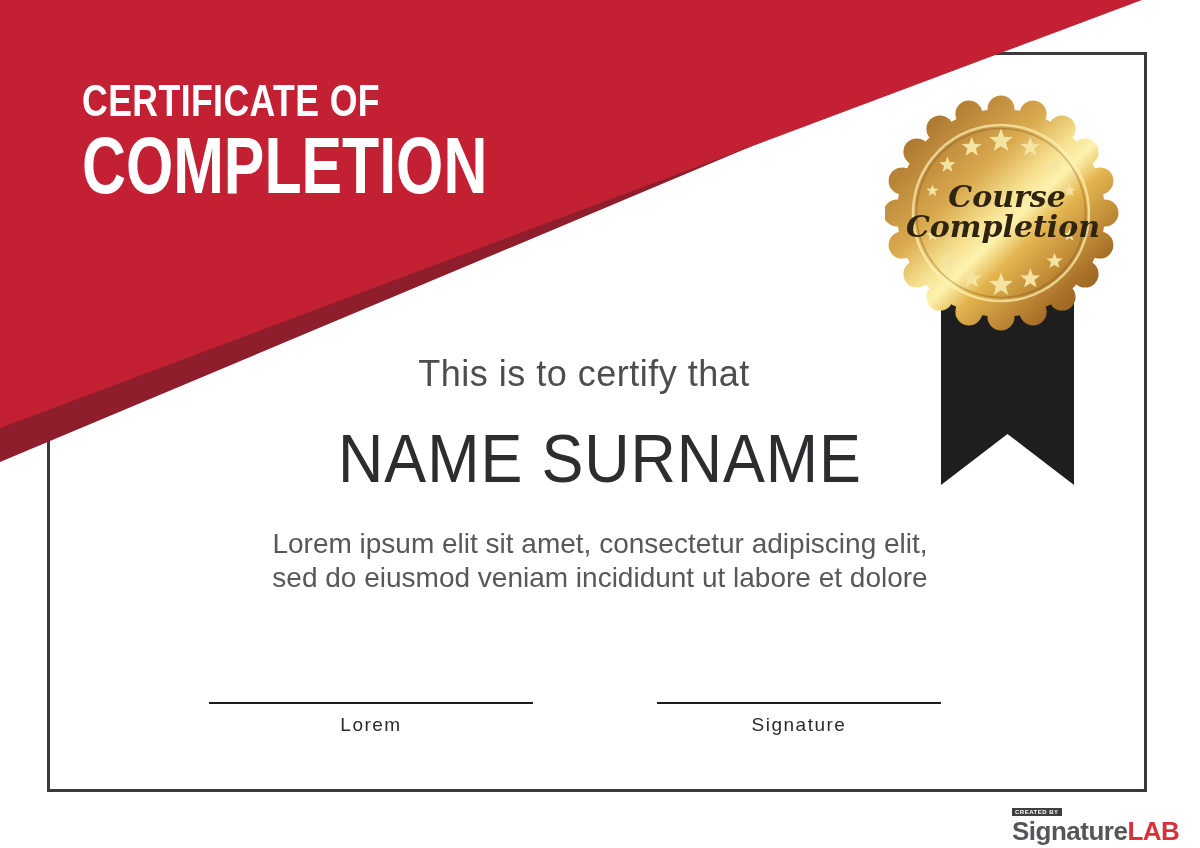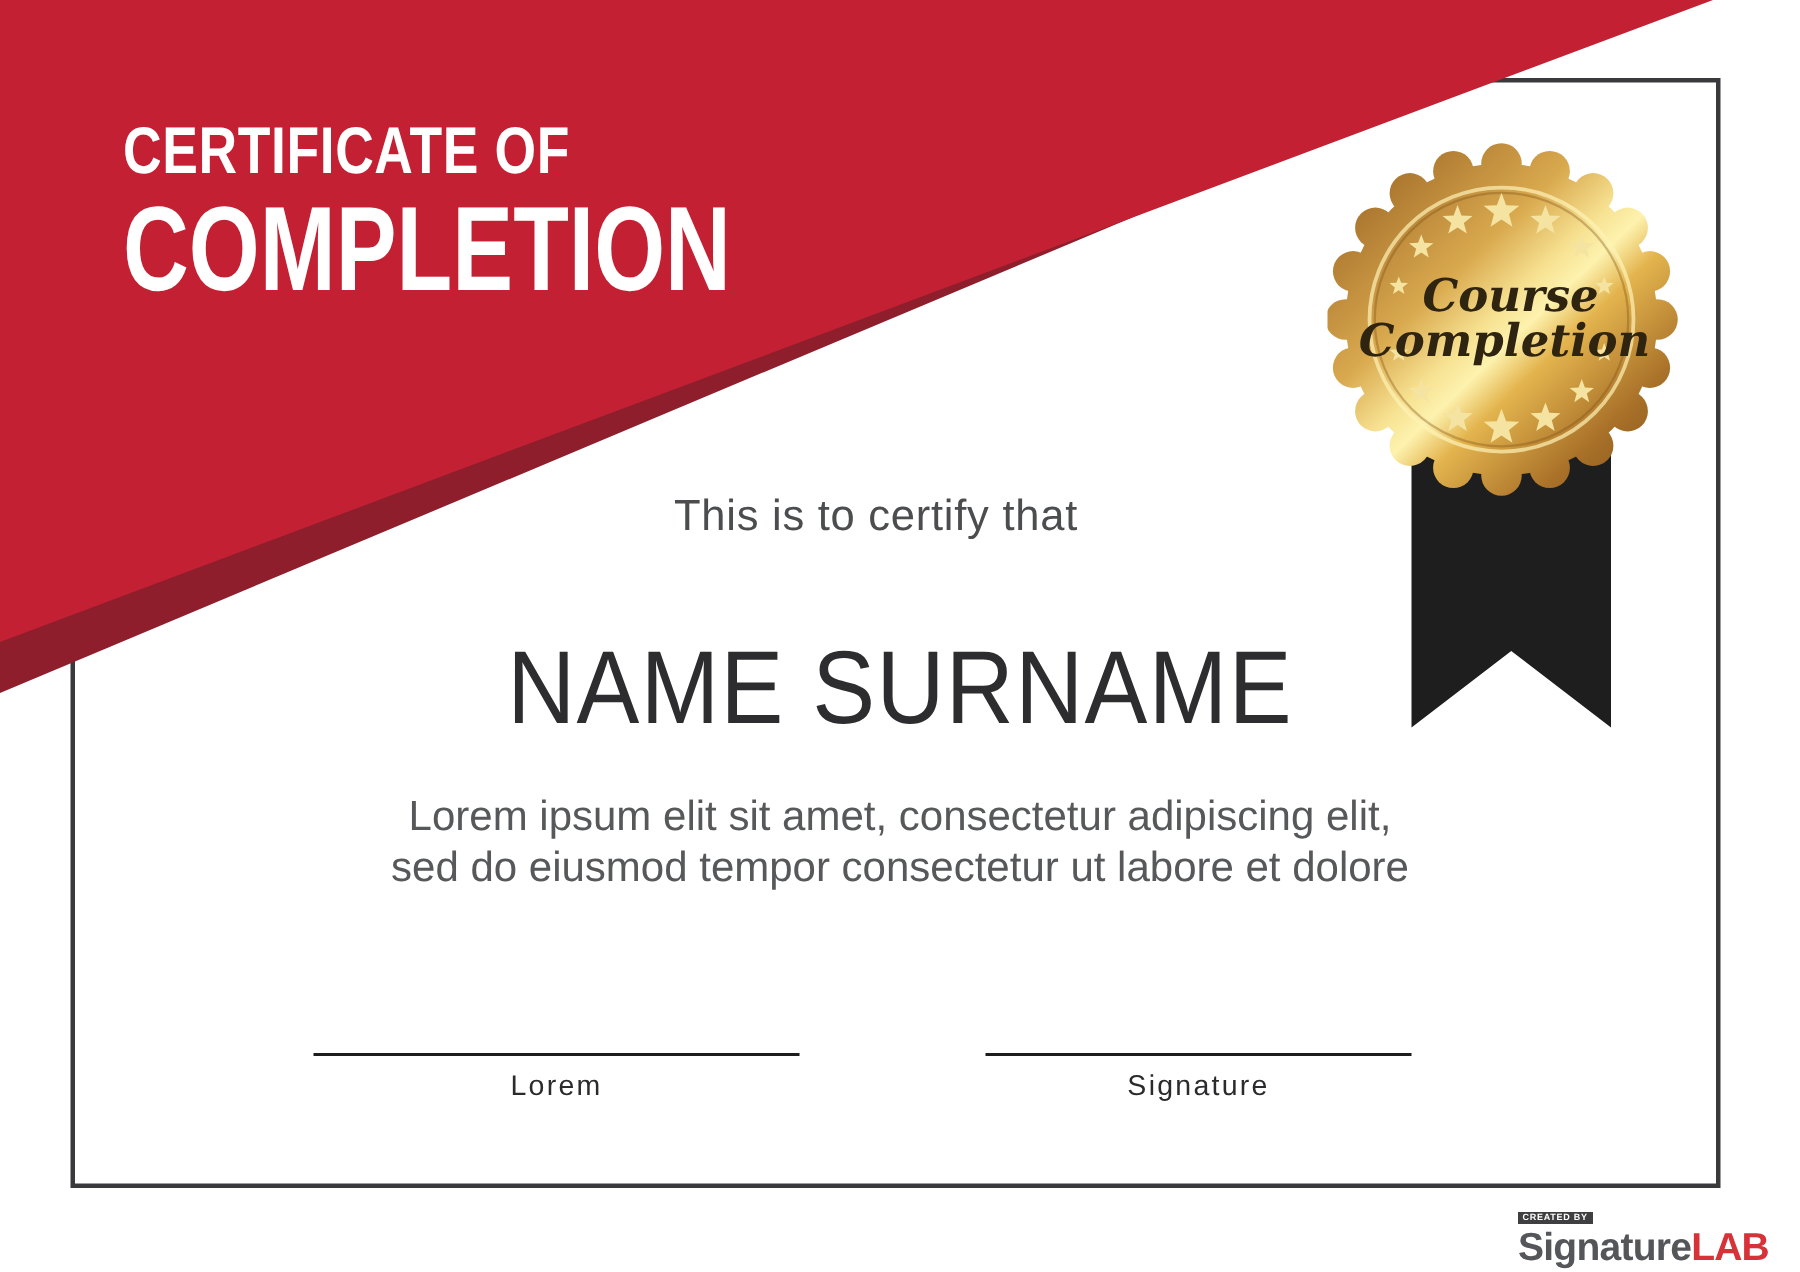--- a/index.html
+++ b/index.html
@@ -23,22 +23,22 @@
   .title{position:absolute;left:82px;top:0;z-index:3;color:#ffffff;font-weight:bold;}
   .title-line1{
     position:absolute;left:0;top:79px;font-size:44px;line-height:1;white-space:nowrap;
     transform:scaleX(0.81);transform-origin:left top;letter-spacing:0.5px;
   }
   .title-line2{
     position:absolute;left:0;top:126px;font-size:80px;line-height:1;white-space:nowrap;
     transform:scaleX(0.76);transform-origin:left top;
   }
   .subtitle{
-    position:absolute;left:0;top:330px;width:1168px;text-align:center;z-index:1;
-    font-size:29px;line-height:1;color:var(--text_mid);letter-spacing:0.5px;
+    position:absolute;left:0;top:356px;width:1168px;text-align:center;z-index:1;
+    font-size:36px;line-height:1;color:var(--text_mid);letter-spacing:0.5px;
   }
   .name{
     position:absolute;left:0;top:424px;width:1200px;text-align:center;z-index:1;
     font-size:69px;line-height:1;color:var(--text_dark);letter-spacing:1px;
     transform:scaleX(0.91);transform-origin:center top;white-space:nowrap;
   }
   .body-text{
     position:absolute;left:0;top:527px;width:1200px;text-align:center;z-index:1;
     font-size:28px;line-height:34px;color:var(--text_gray);
   }
@@ -133,21 +133,21 @@
 
   <div class="title">
     <div class="title-line1">CERTIFICATE OF</div>
     <div class="title-line2">COMPLETION</div>
   </div>
 
   <div class="subtitle">This is to certify that</div>
   <div class="name">NAME SURNAME</div>
   <div class="body-text">
     <div>Lorem ipsum elit sit amet, consectetur adipiscing elit,</div>
-    <div>sed do eiusmod tempor consectetur ut labore et dolore</div>
+    <div>sed do eiusmod veniam incididunt ut labore et dolore</div>
   </div>
 
   <div class="sig-line date"></div>
   <div class="sig-label date">Lorem</div>
   <div class="sig-line signature"></div>
   <div class="sig-label signature">Signature</div>
 
   <div class="logo">
     <div class="created-by">CREATED BY</div>
     <div class="brand">

